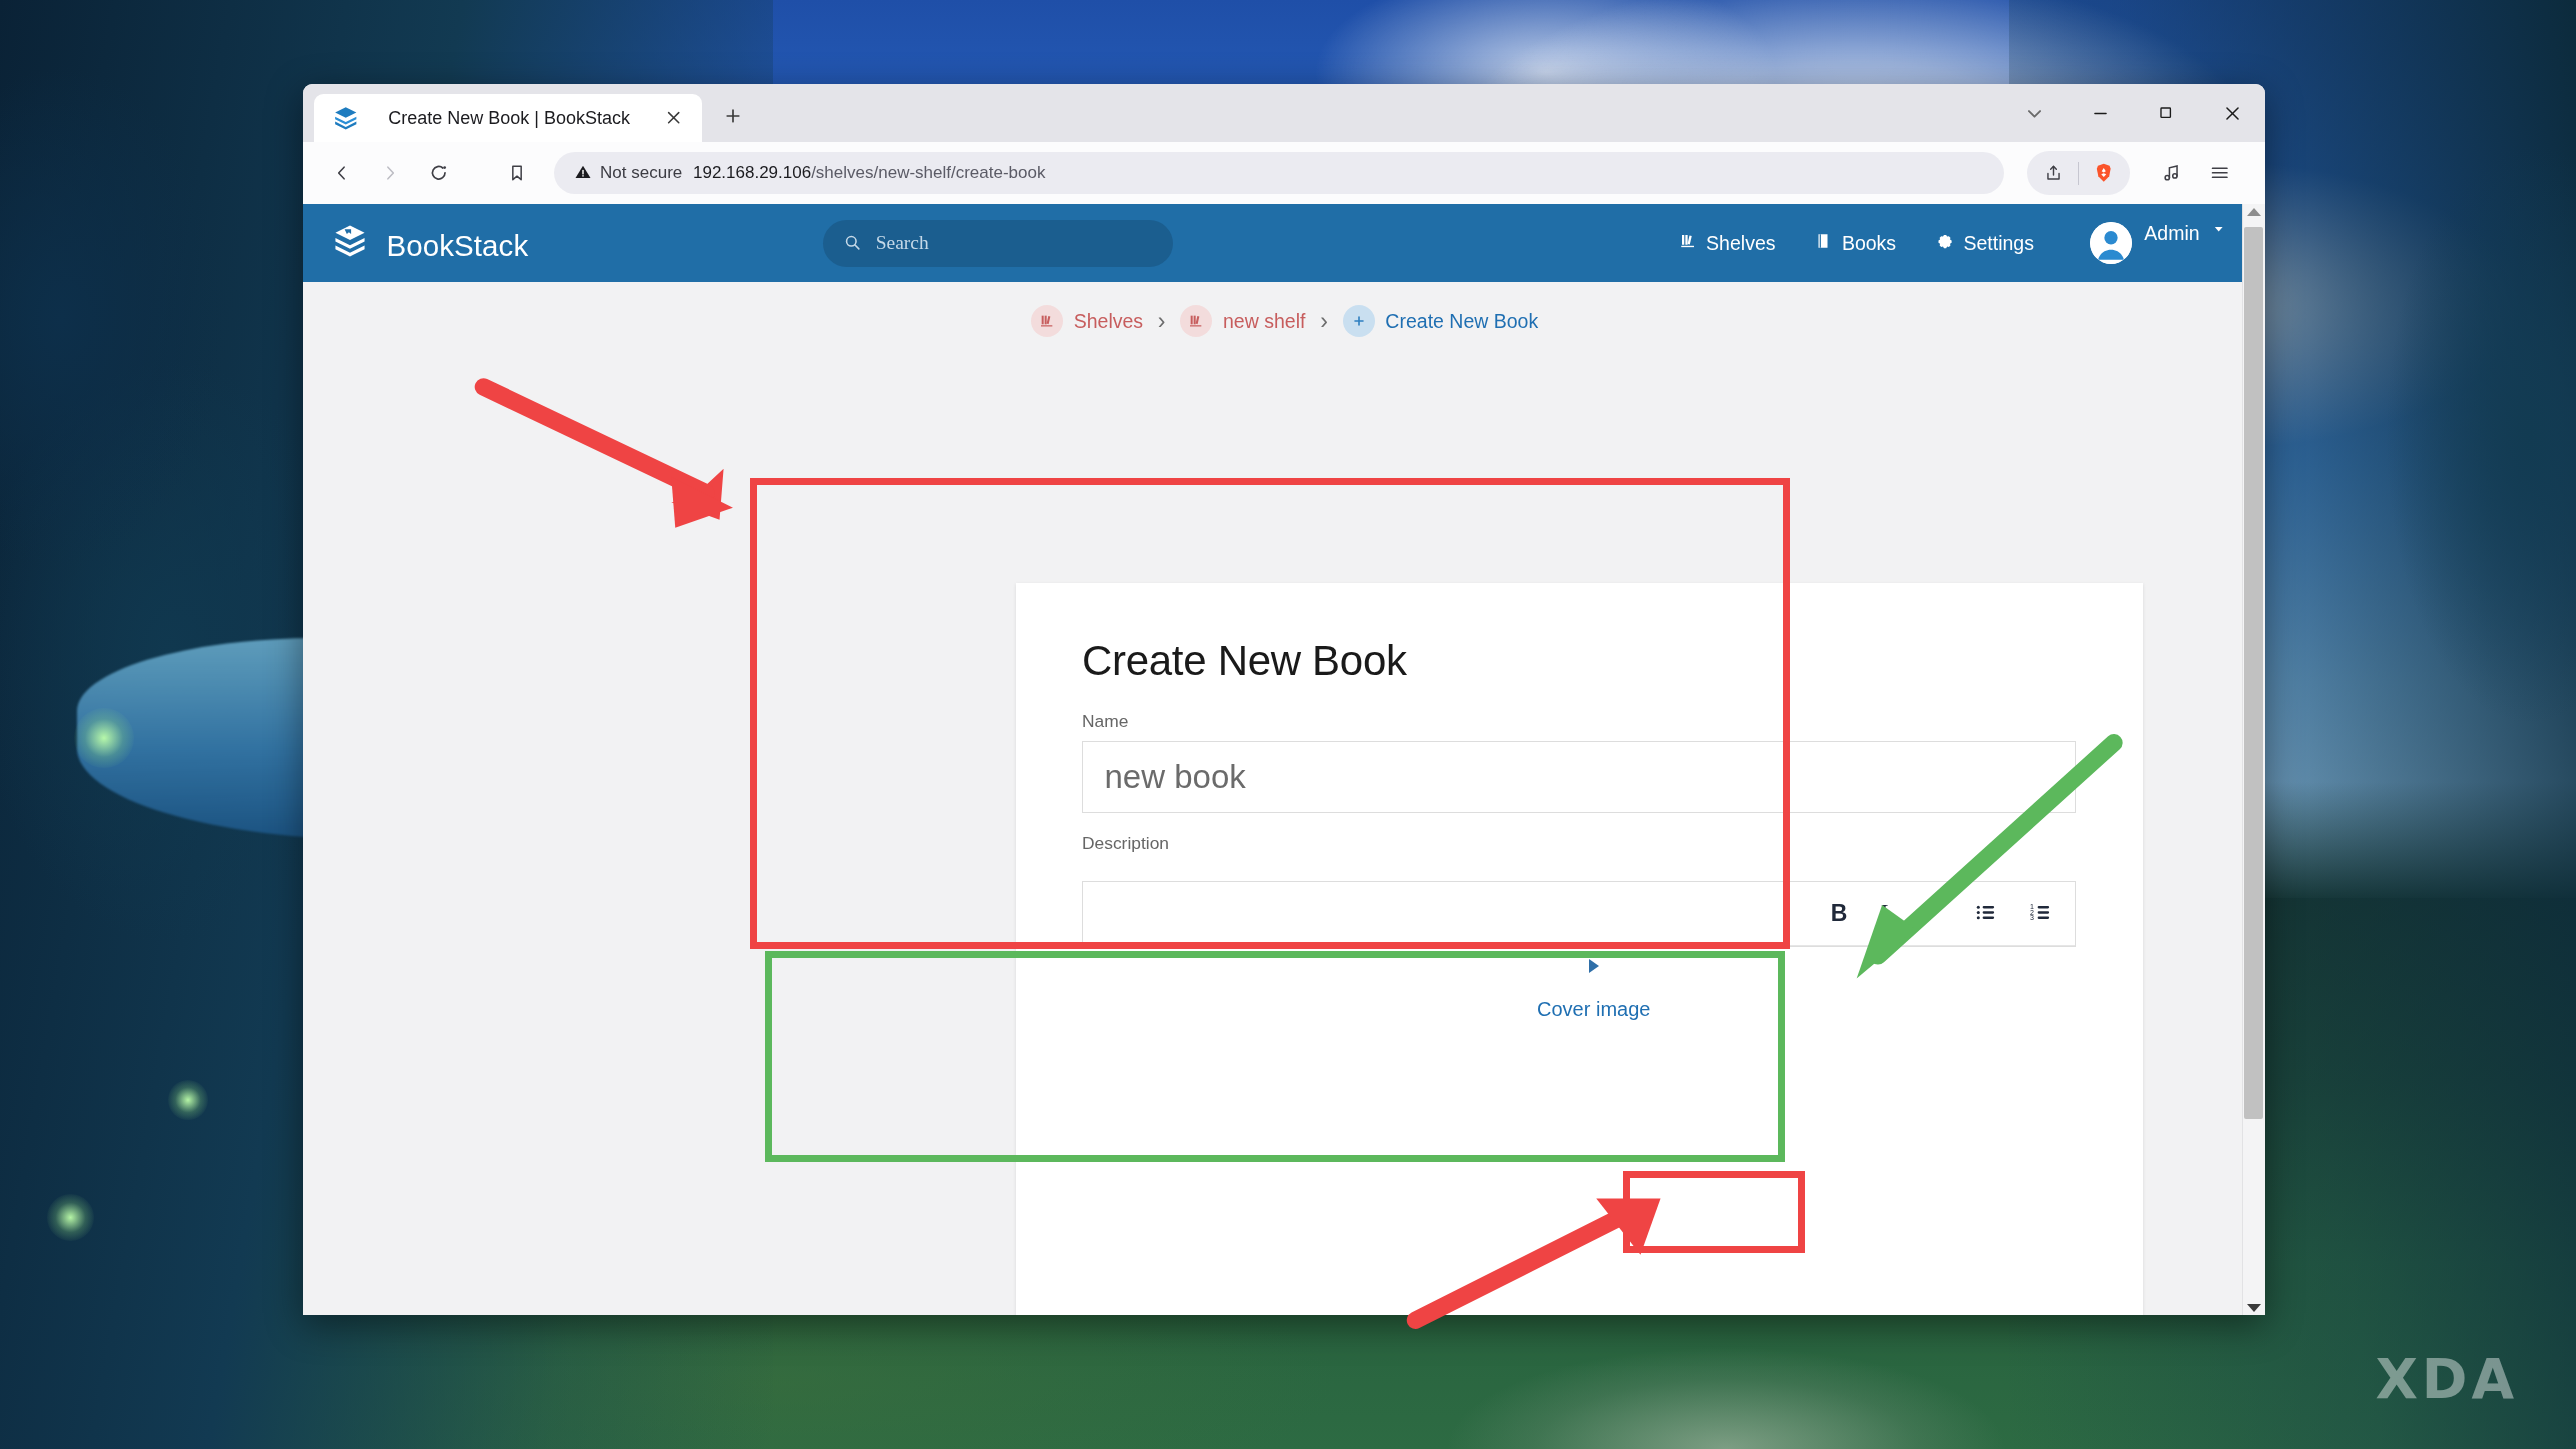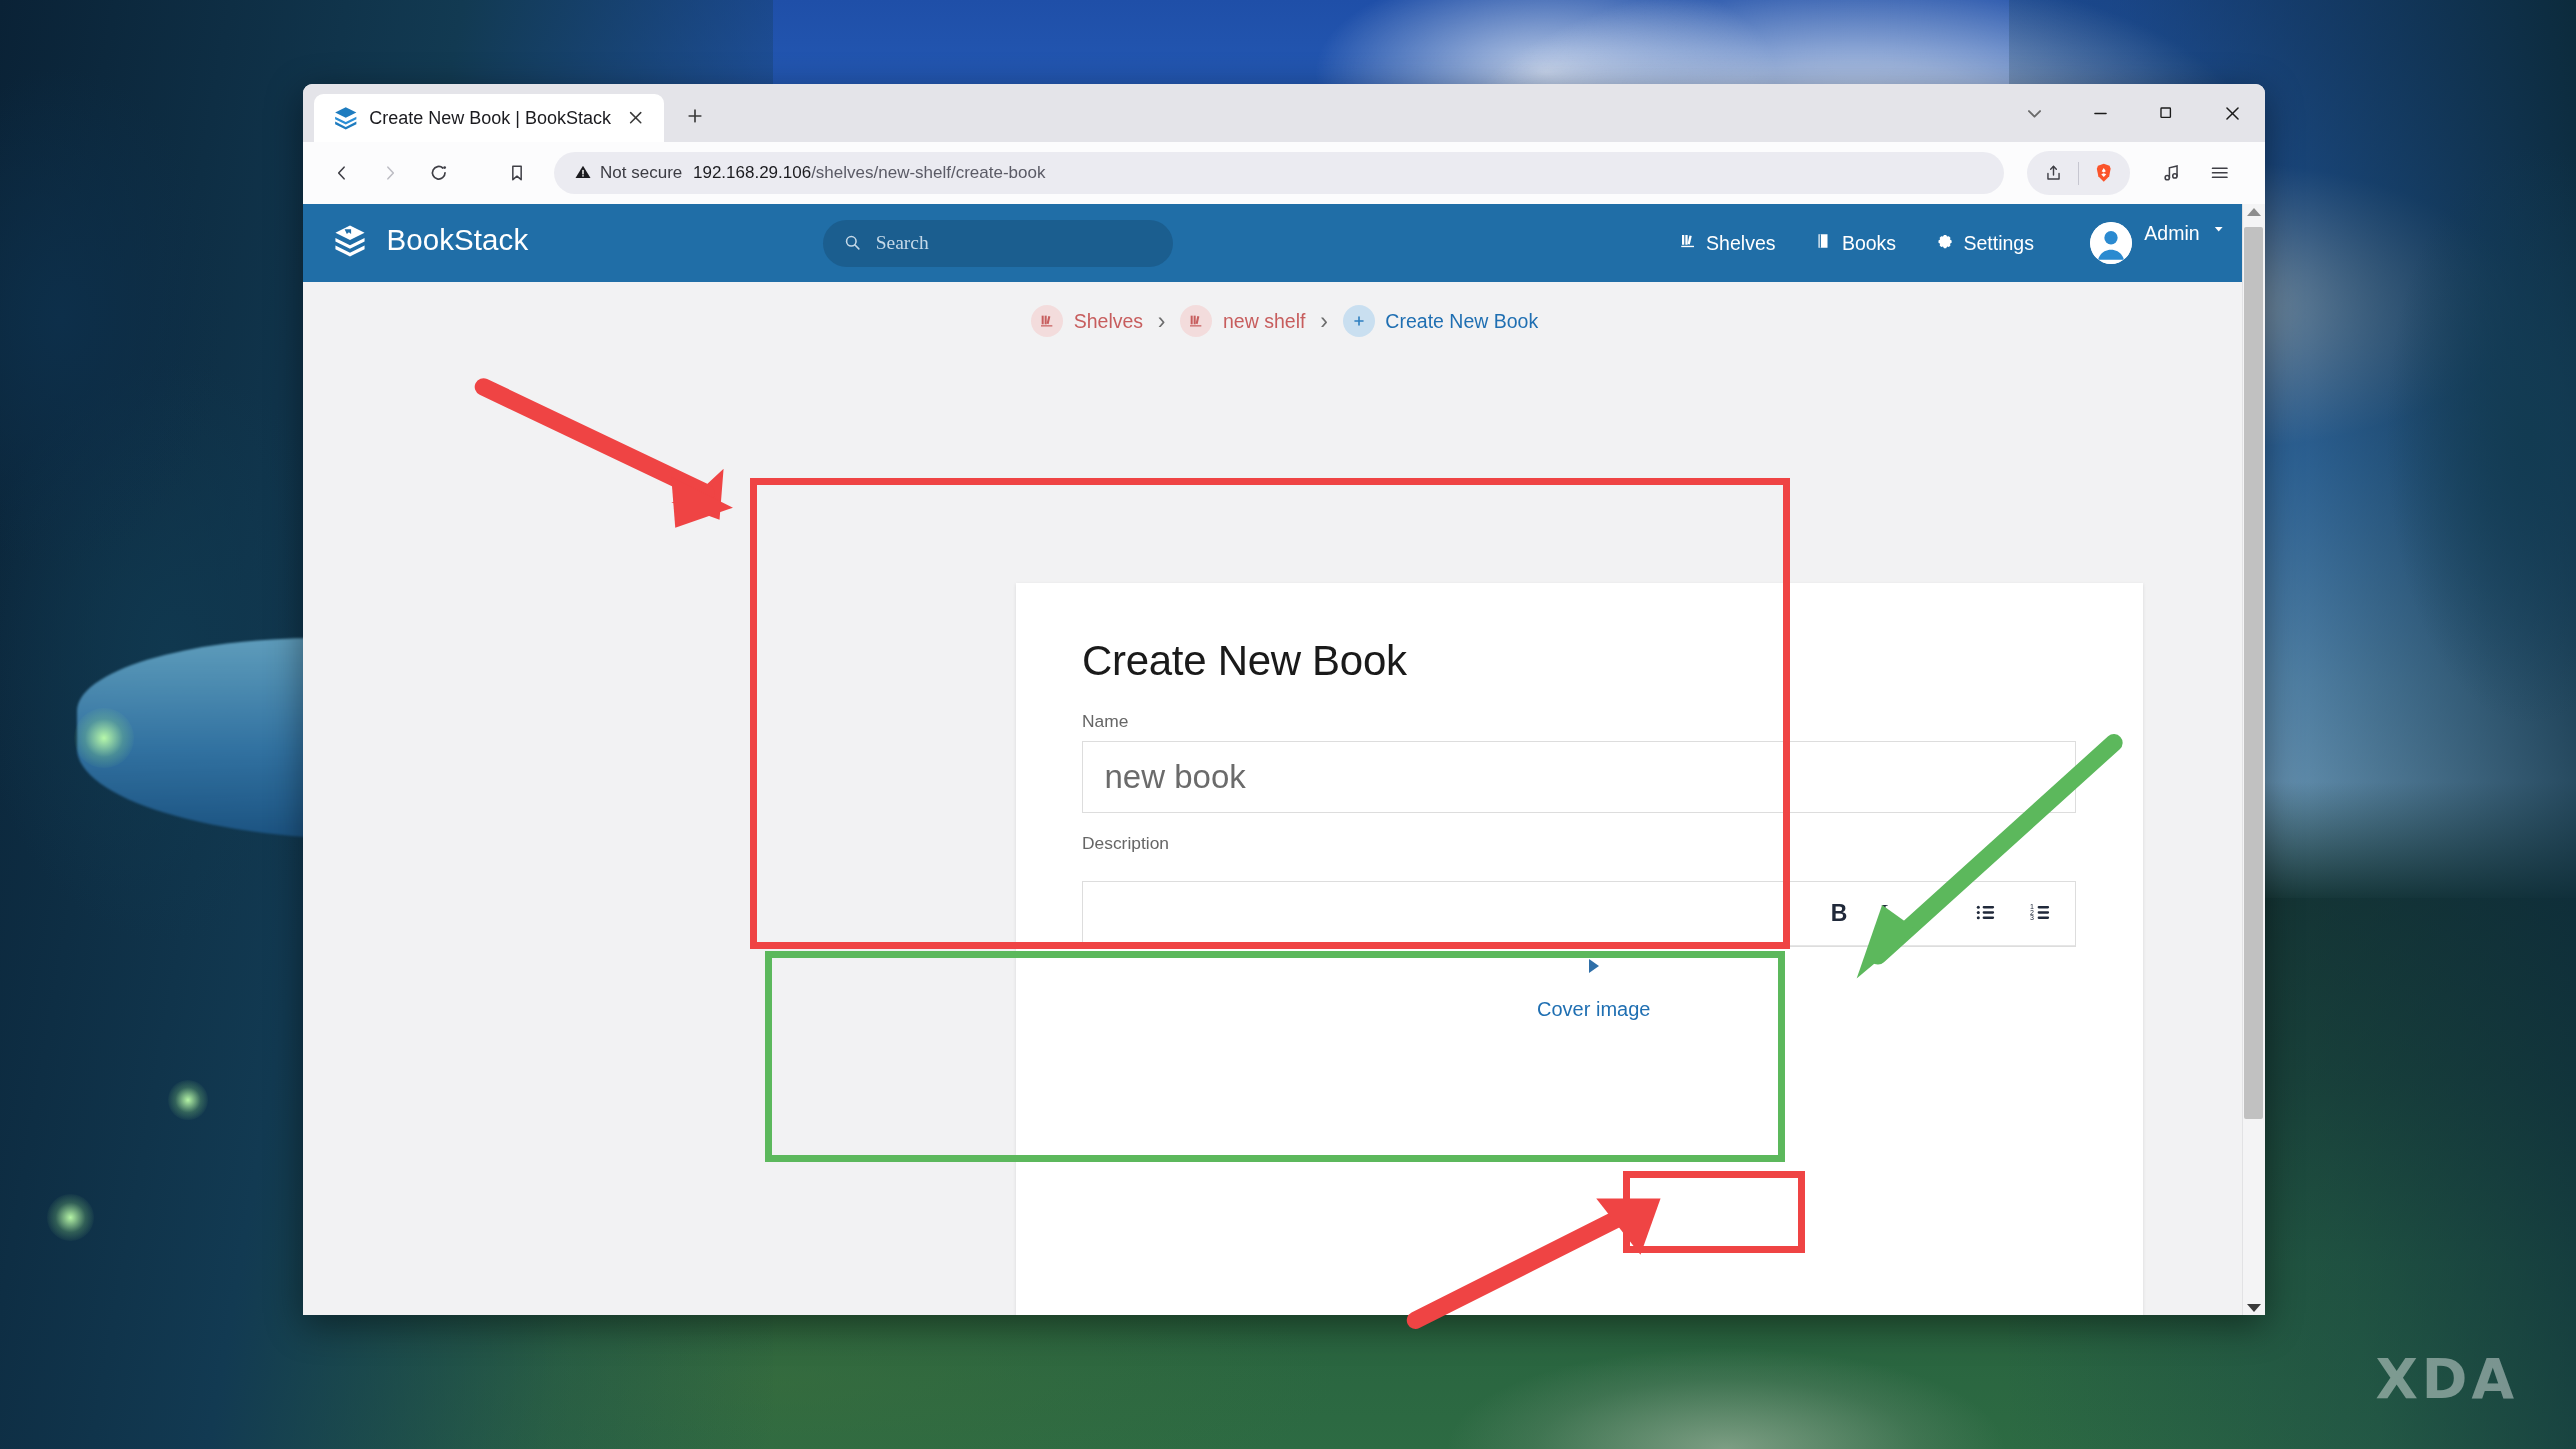--- a/index.html
+++ b/index.html
@@ -61,21 +61,21 @@
     box-shadow: 0 9.4px 37px rgba(0,0,0,0.45);
     overflow: hidden;
   }
 
   
   .tab-strip {
     position: relative; height: 58px; background: #e4e4e9;
     display: flex; align-items: flex-end; padding-left: 10.7px;
   }
   .tab {
-    display: flex; align-items: center; gap: 11px;
+    display: flex; align-items: center; gap: 30px;
     height: 48px; padding: 0 14.8px 0 19px;
     background: #ffffff; border-radius: 9.4px 9.4px 0 0; min-width: 315px;
   }
   .tab-favicon { width: 25.5px; height: 25.5px; flex: none; }
   .tab-title {
     font-size: 18px; color: #1b1b1f; white-space: nowrap;
     overflow: hidden; text-overflow: ellipsis; flex: 1;
   }
   .tab-close {
     width: 27px; height: 27px; flex: none; display: flex;
@@ -135,21 +135,21 @@
   .arrow-up { width: 0; height: 0; border-left: 7.4px solid transparent;
     border-right: 7.4px solid transparent; border-bottom: 8px solid #8d8d8d; z-index: 2;}
   .arrow-down { width: 0; height: 0; border-left: 7.4px solid transparent;
     border-right: 7.4px solid transparent; border-top: 8px solid #3a3a3a; z-index: 2;}
 
   
   .bs-header {
     height: 78px; background: #206ea7; display: flex; align-items: center;
     padding: 0 40px 0 28px; color: #fff;
   }
-  .bs-logo { display: flex; align-items: flex-start; gap: 17.4px; flex: none; }
+  .bs-logo { display: flex; align-items: flex-end; gap: 17.4px; flex: none; }
   .bs-logo-text { font-size: 29.5px; font-weight: 400; letter-spacing: 0.1px; }
   .bs-search {
     width: 350px; height: 47px; background: #1b5e8f; border-radius: 23.5px;
     display: flex; align-items: center; gap: 13.4px; padding: 0 20px;
     margin-left: 295px;
   }
   .bs-search-ph { font-size: 19.5px; color: #c5d9e8; font-family: Liberation Serif, serif; }
   .bs-nav { margin-left: auto; display: flex; align-items: center; gap: 39px; }
   .bs-nav-item { display: flex; align-items: center; gap: 9.4px; font-size: 19.5px; color: #ffffff; }
   .bs-user { display: flex; align-items: flex-start; gap: 12px; margin-left: 17.4px; }

